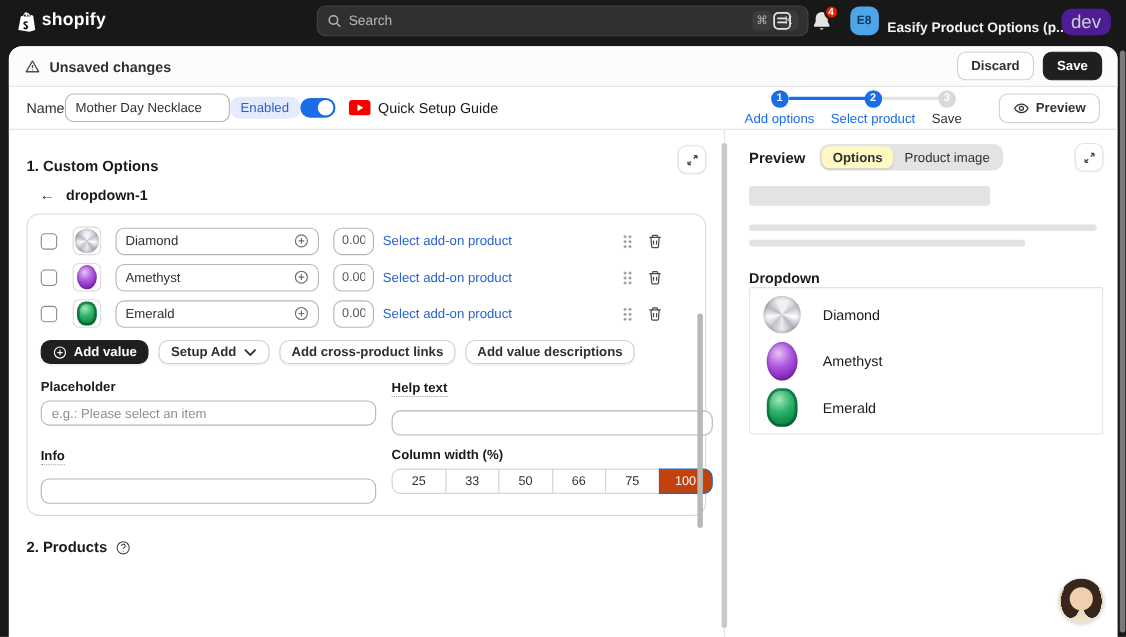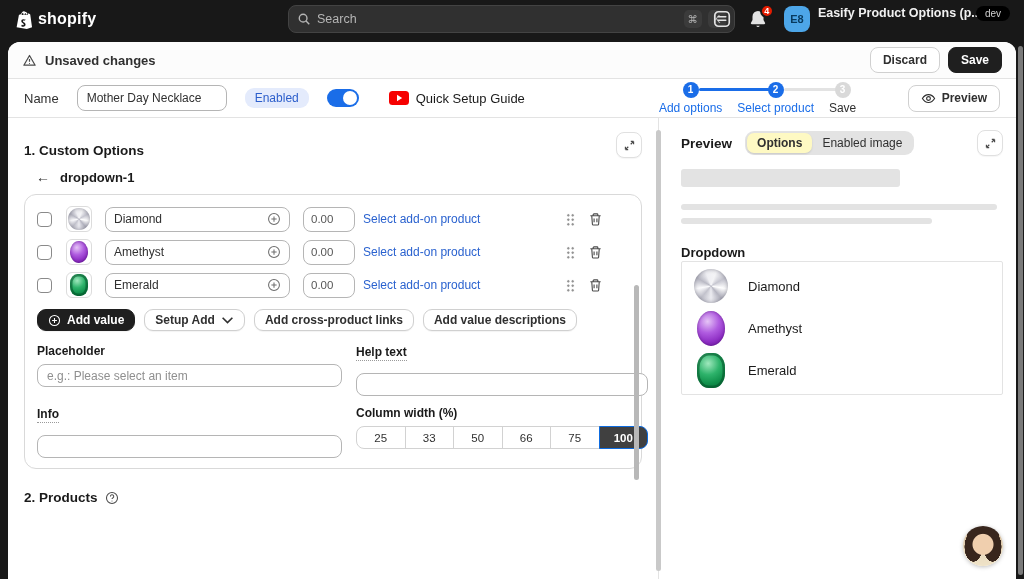--- a/index.html
+++ b/index.html
@@ -19,42 +19,42 @@
   .tb-search{position:absolute; left:288px; width:447px; height:28px; top:5px; background:#303030; border:1px solid #434343;
     border-radius:8px; display:flex; align-items:center; padding:0 8px; gap:6px; color:#b5b5b5;}
   .tb-search input{flex:1; background:transparent; border:none; outline:none; color:#e3e3e3; font-size:12.5px;}
   .tb-search input::placeholder{color:#b5b5b5;}
   .kbd{min-width:18px; height:18px; background:#3b3b3b; border-radius:5px; color:#b5b5b5; font-size:10.5px;
     display:flex; align-items:center; justify-content:center; padding:0 4px;}
   .tb-right{margin-left:auto; display:flex; align-items:center; gap:16px;}
   .tb-icon{color:#e3e3e3; width:20px; height:20px; position:relative; display:flex; align-items:center; justify-content:center;}
   .tb-badge{position:absolute; top:-5px; right:-6px; background:var(--notification); color:#fff; font-size:9px; font-weight:bold;
     min-width:14px; height:14px; border-radius:8px; display:flex; align-items:center; justify-content:center; border:2px solid #181818;}
-  .tb-account{display:flex; align-items:flex-start; gap:8px;}
+  .tb-account{display:flex; align-items:flex-end; gap:8px;}
   .tb-avatar{width:26px; height:26px; border-radius:8px; background:#4da6e8; color:#083a5e; font-size:11px; font-weight:bold;
     display:flex; align-items:center; justify-content:center;}
   .tb-appname{color:#f1f1f1; font-size:12.5px; font-weight:600; max-width:150px; white-space:nowrap;}
-  .env-pill{background:#000000; color:#cfcfcf; font-size:10px; border-radius:9px; padding:2px 9px;}
+  .env-pill{background:#4c1d95; color:#cfcfcf; font-size:17px; border-radius:9px; padding:2px 9px;}
 
   
   .frame{position:absolute; top:42px; left:8px; right:8px; bottom:0; background:#fff; border-radius:12px 12px 0 0; overflow:hidden;
     display:flex; flex-direction:column;}
   .win-scrollbar{position:absolute; right:1px; top:46px; bottom:4px; width:5px; background:#7a7a7a; border-radius:3px;}
 
   
   .savebar{height:37px; display:flex; align-items:center; padding:0 14px; border-bottom:1px solid var(--border); background:#fcfcfc;}
   .savebar .msg{display:flex; align-items:center; gap:8px; font-weight:600; font-size:13px; color:#303030;}
   .savebar .msg svg{width:15px; height:15px; color:#4a4a4a;}
   .savebar .actions{margin-left:auto; display:flex; gap:8px;}
   .btn{border-radius:8px; font-size:12px; font-weight:600; padding:5px 12px; cursor:pointer; border:1px solid #d0d0d0; background:#fff; color:#303030;
     display:inline-flex; align-items:center; gap:6px;}
   .btn.dark{background:#1f1f1f; color:#fff; border-color:#1f1f1f;}
 
   
-  .hdr{height:39px; display:flex; align-items:center; padding:0 16px; border-bottom:1px solid var(--border); gap:18px;}
+  .hdr{height:39px; display:flex; align-items:center; padding:0 16px; border-bottom:1px solid var(--border); gap:0;}
   .hdr .lbl{font-size:13px; color:#303030;}
   .hdr input.name{width:150px; height:26px; border:1px solid var(--inputborder); border-radius:8px; padding:0 9px; font-size:12px; color:#303030; outline:none;}
   .pill-enabled{background:var(--badge-bg); color:var(--badge-text); font-size:12px; border-radius:9px; padding:3px 10px;}
   .toggle{width:32px; height:18px; border-radius:10px; background:var(--accent); position:relative; cursor:pointer;}
   .toggle .knob{position:absolute; right:2px; top:2px; width:14px; height:14px; border-radius:50%; background:#fff;}
   .guide{display:flex; align-items:center; gap:7px; margin-left:12px; font-size:13px; color:#1a1a1a; cursor:pointer;}
   .guide svg{width:20px; height:14px;}
   .stepper{margin-left:auto; position:relative; width:222px; height:33px;}
   .stepper .dot{position:absolute; top:0; width:16px; height:16px; border-radius:50%; background:var(--accent); color:#fff;
     font-size:10px; font-weight:bold; display:flex; align-items:center; justify-content:center; z-index:2;}
@@ -89,42 +89,42 @@
   .gem-d{width:22px; height:22px; border-radius:50%;
     background:conic-gradient(from 20deg,#f4f4f6,#c6c6d0 40deg,#ffffff 80deg,#b4b4c0 120deg,#ececf1 160deg,#c2c2cc 200deg,#fbfbfd 240deg,#b9b9c4 280deg,#efeff3 320deg,#f4f4f6);
     box-shadow:inset 0 0 4px rgba(40,40,60,.45);}
   .gem-a{width:18px; height:22px; border-radius:50%;
     background:radial-gradient(circle at 38% 30%,#e5c4f6 0%,#b05ce0 38%,#8e2fc4 68%,#5f1190 100%); box-shadow:inset 0 0 3px rgba(60,0,90,.5);}
   .gem-e{width:18px; height:22px; border-radius:42%;
     background:radial-gradient(circle at 40% 30%,#9fe8bd 0%,#2eb36b 38%,#0f8f4a 68%,#066333 100%); box-shadow:inset 0 0 0 2.5px rgba(4,80,40,.55);}
   .vinput{margin-left:13px; width:185px; height:25px; border:1px solid var(--inputborder); border-radius:8px; display:flex; align-items:center; padding:0 8px;}
   .vinput input{border:none; outline:none; flex:1; font-size:12px; color:#303030; min-width:0; background:transparent;}
   .vinput svg{width:14px; height:14px; color:#6d6d6d; flex:none;}
-  .price{margin-left:13px; width:52px; height:25px; border:1px solid var(--inputborder); border-radius:8px; font-size:11.5px; color:#575757;
+  .price{margin-left:13px; width:37px; height:25px; border:1px solid var(--inputborder); border-radius:8px; font-size:11.5px; color:#575757;
     padding:0 7px; outline:none;}
   .addon{margin-left:8px; color:var(--link); font-size:12px; text-decoration:none; cursor:pointer;}
   .dragh{margin-left:auto; width:9px; height:13px; cursor:grab;
     background-image:radial-gradient(circle,#8a8a8a 1.1px,transparent 1.3px); background-size:4.5px 4.5px; background-position:0 0;}
   .trash{margin-left:13px; margin-right:26px; width:15px; height:15px; color:#4a4a4a; cursor:pointer;}
   .btnrow{display:flex; gap:9px; margin:11px 0 13px 0; align-items:center;}
   .btn.sm{padding:3px 10px; font-size:12px; border-radius:9px; box-shadow:0 1px 1px rgba(0,0,0,.05);}
   .btn.sm svg{width:13px; height:13px;}
   .chev{width:9px; height:6px;}
 
   .fgrid{display:grid; grid-template-columns:305px 292px; column-gap:14px; row-gap:10px;}
   .flabel{font-size:12px; font-weight:bold; color:#1a1a1a; margin-bottom:6px;}
   .flabel.tip{display:inline-block; border-bottom:1.5px dotted #9a9a9a; padding-bottom:1px;}
   .finput{width:100%; height:23px; border:1px solid var(--inputborder); border-radius:8px; padding:0 9px; font-size:12px; color:#303030; outline:none;}
   .finput::placeholder{color:#8f8f8f;}
   .seg{display:flex;}
   .seg span{flex:1; height:23px; border:1px solid #d2d2d2; margin-left:-1px; background:#fff; font-size:11.5px; color:#303030;
     display:flex; align-items:center; justify-content:center; cursor:pointer;}
   .seg span:first-child{border-radius:8px 0 0 8px; margin-left:0;}
   .seg span:last-child{border-radius:0 8px 8px 0;}
-  .seg span.sel{background:#404040; border-color:#0d6bdf; color:#fff; font-weight:700;}
+  .seg span.sel{background:#c2410c; border-color:#0d6bdf; color:#fff; font-weight:400;}
 
   .swatchbox{margin-top:8px; display:inline-block; border:3px solid var(--highlight); padding:7px 12px 10px 9px;}
   .swatchbox .flabel{margin-bottom:8px;}
   .shapes{display:flex; gap:11px; align-items:center;}
   .shape{cursor:pointer;}
   .sh-circle{width:23px; height:23px; border:1.5px solid #8a8a8a; border-radius:50%;}
   .sh-square{width:21px; height:21px; border:2.5px solid var(--accent);}
   .sh-round{width:21px; height:21px; border:1.5px solid #8a8a8a; border-radius:7px;}
 
   .prodtitle{margin-top:21px; display:flex; align-items:center; gap:7px;}
@@ -390,21 +390,21 @@
       </div>
 
       <div class="panel-scrollbar"></div>
     </div>
 
     <div class="right">
       <div class="pvhead">
         <span class="pvtitle">Preview</span>
         <span class="tabs">
           <span class="tab active">Options</span>
-          <span class="tab">Enabled image</span>
+          <span class="tab">Product image</span>
         </span>
         <button class="iconbtn">
           <svg viewBox="0 0 16 16" fill="none" stroke="currentColor" stroke-width="1.5">
               <path d="M9.5 6.5 13 3m0 0h-3.4M13 3v3.4M6.5 9.5 3 13m0 0h3.4M3 13V9.6"></path>
             </svg>
         </button>
       </div>
 
       <div class="skel-block"></div>
       <div class="skel-line1"></div>

